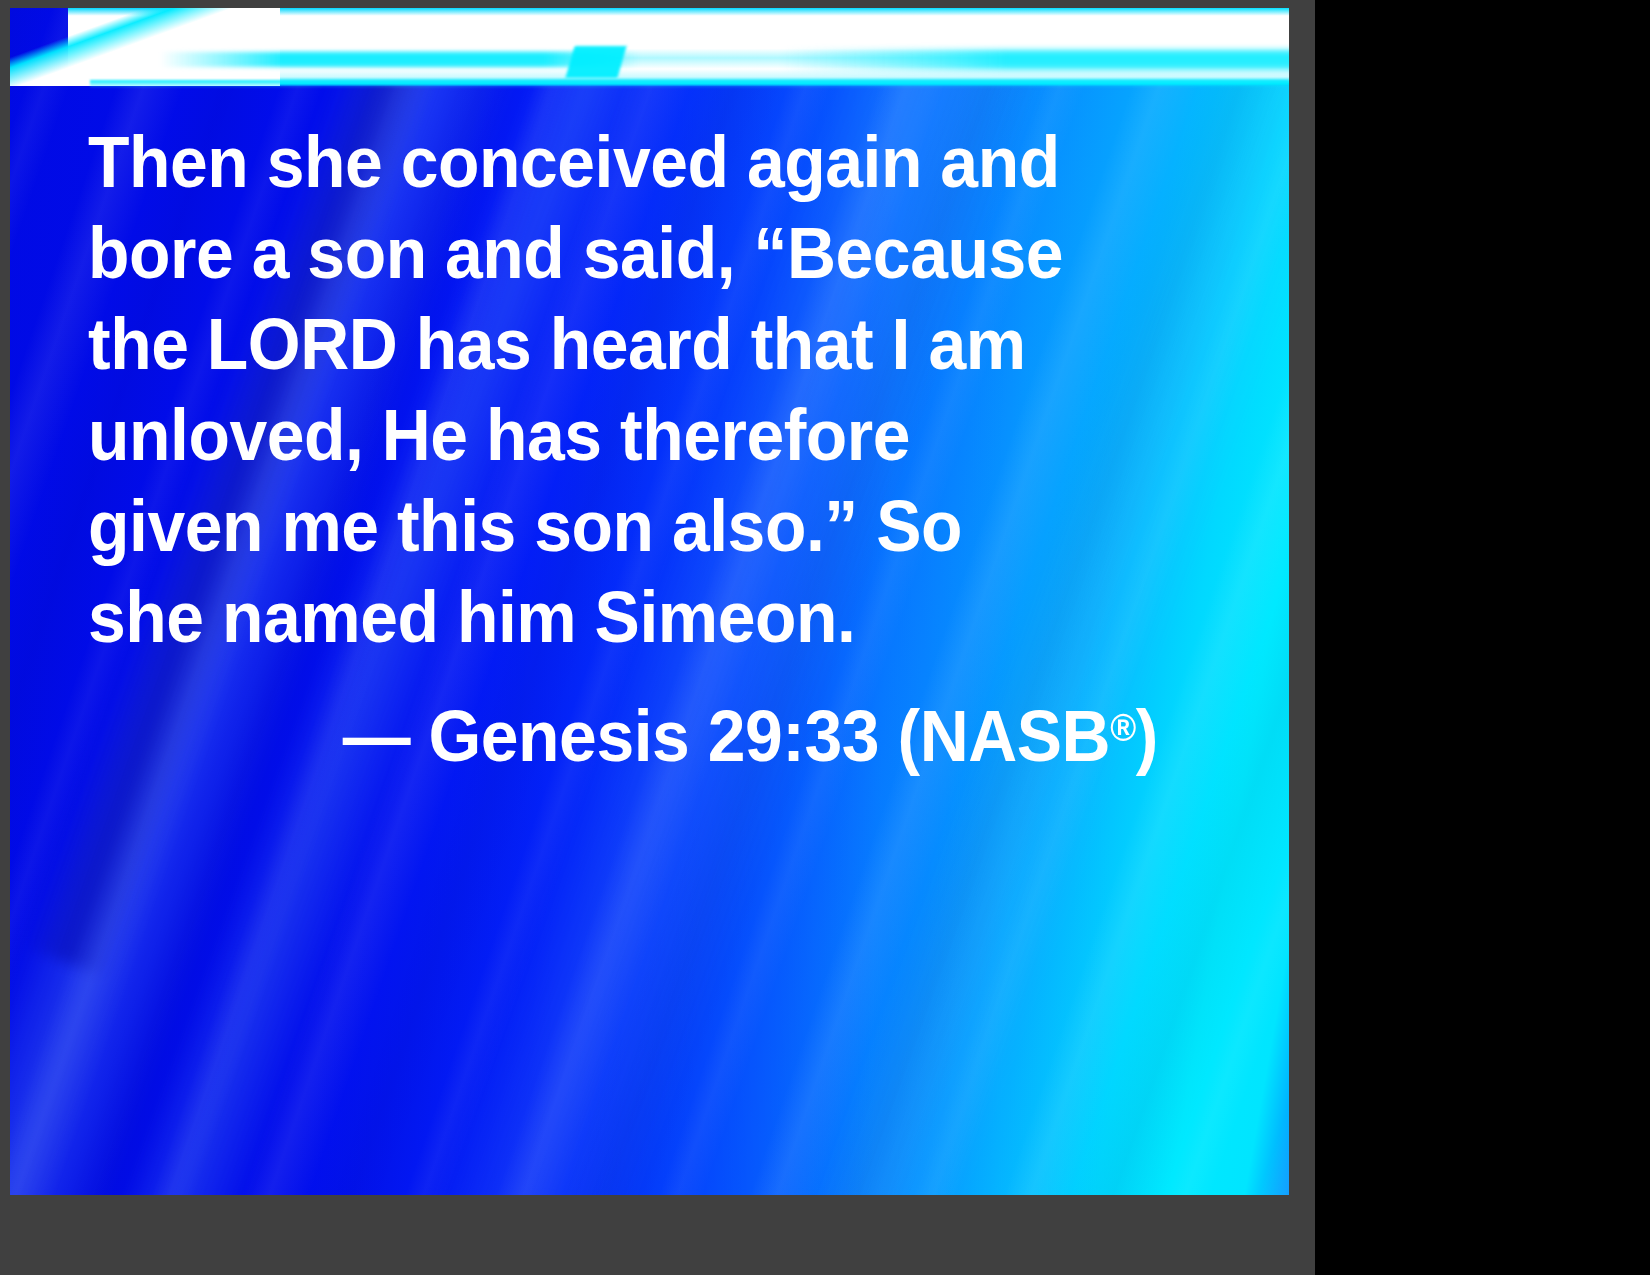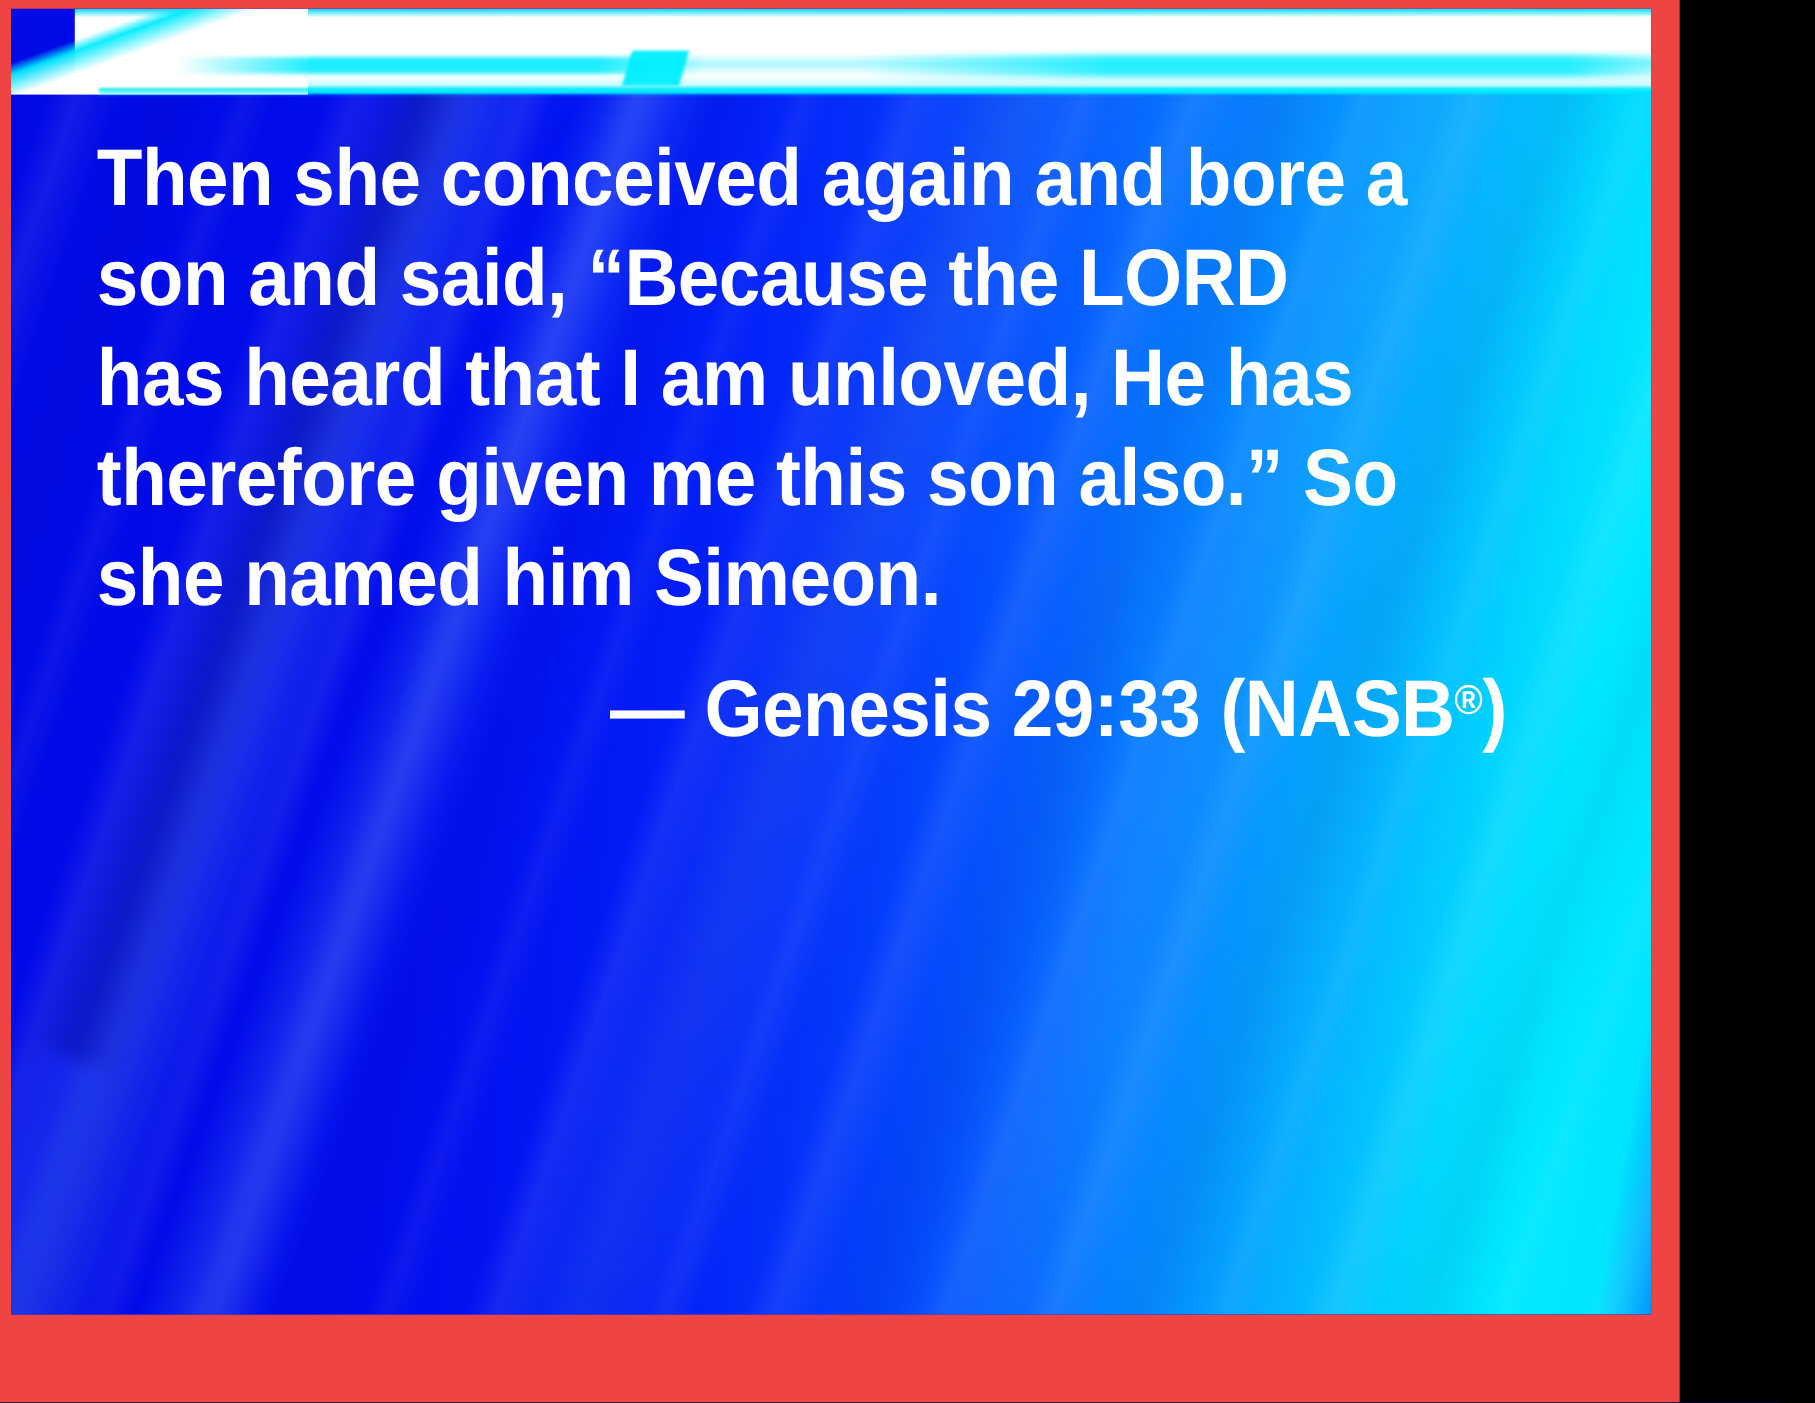--- a/index.html
+++ b/index.html
@@ -4,23 +4,23 @@
 <title>Bible Verse Slide</title>
 <style>
   html, body {
     margin: 0;
     padding: 0;
     background: #000;
   }
 
   .slide {
     position: relative;
-    width: 1527px;
+    width: 1315px;
     height: 1275px;
-    background: #ef4444;
+    background: #404040;
     overflow: hidden;
     font-family: "Liberation Sans", sans-serif;
   }
 
   
   .panel {
     position: absolute;
     left: 10px;
     top: 8px;
     right: 26px;

